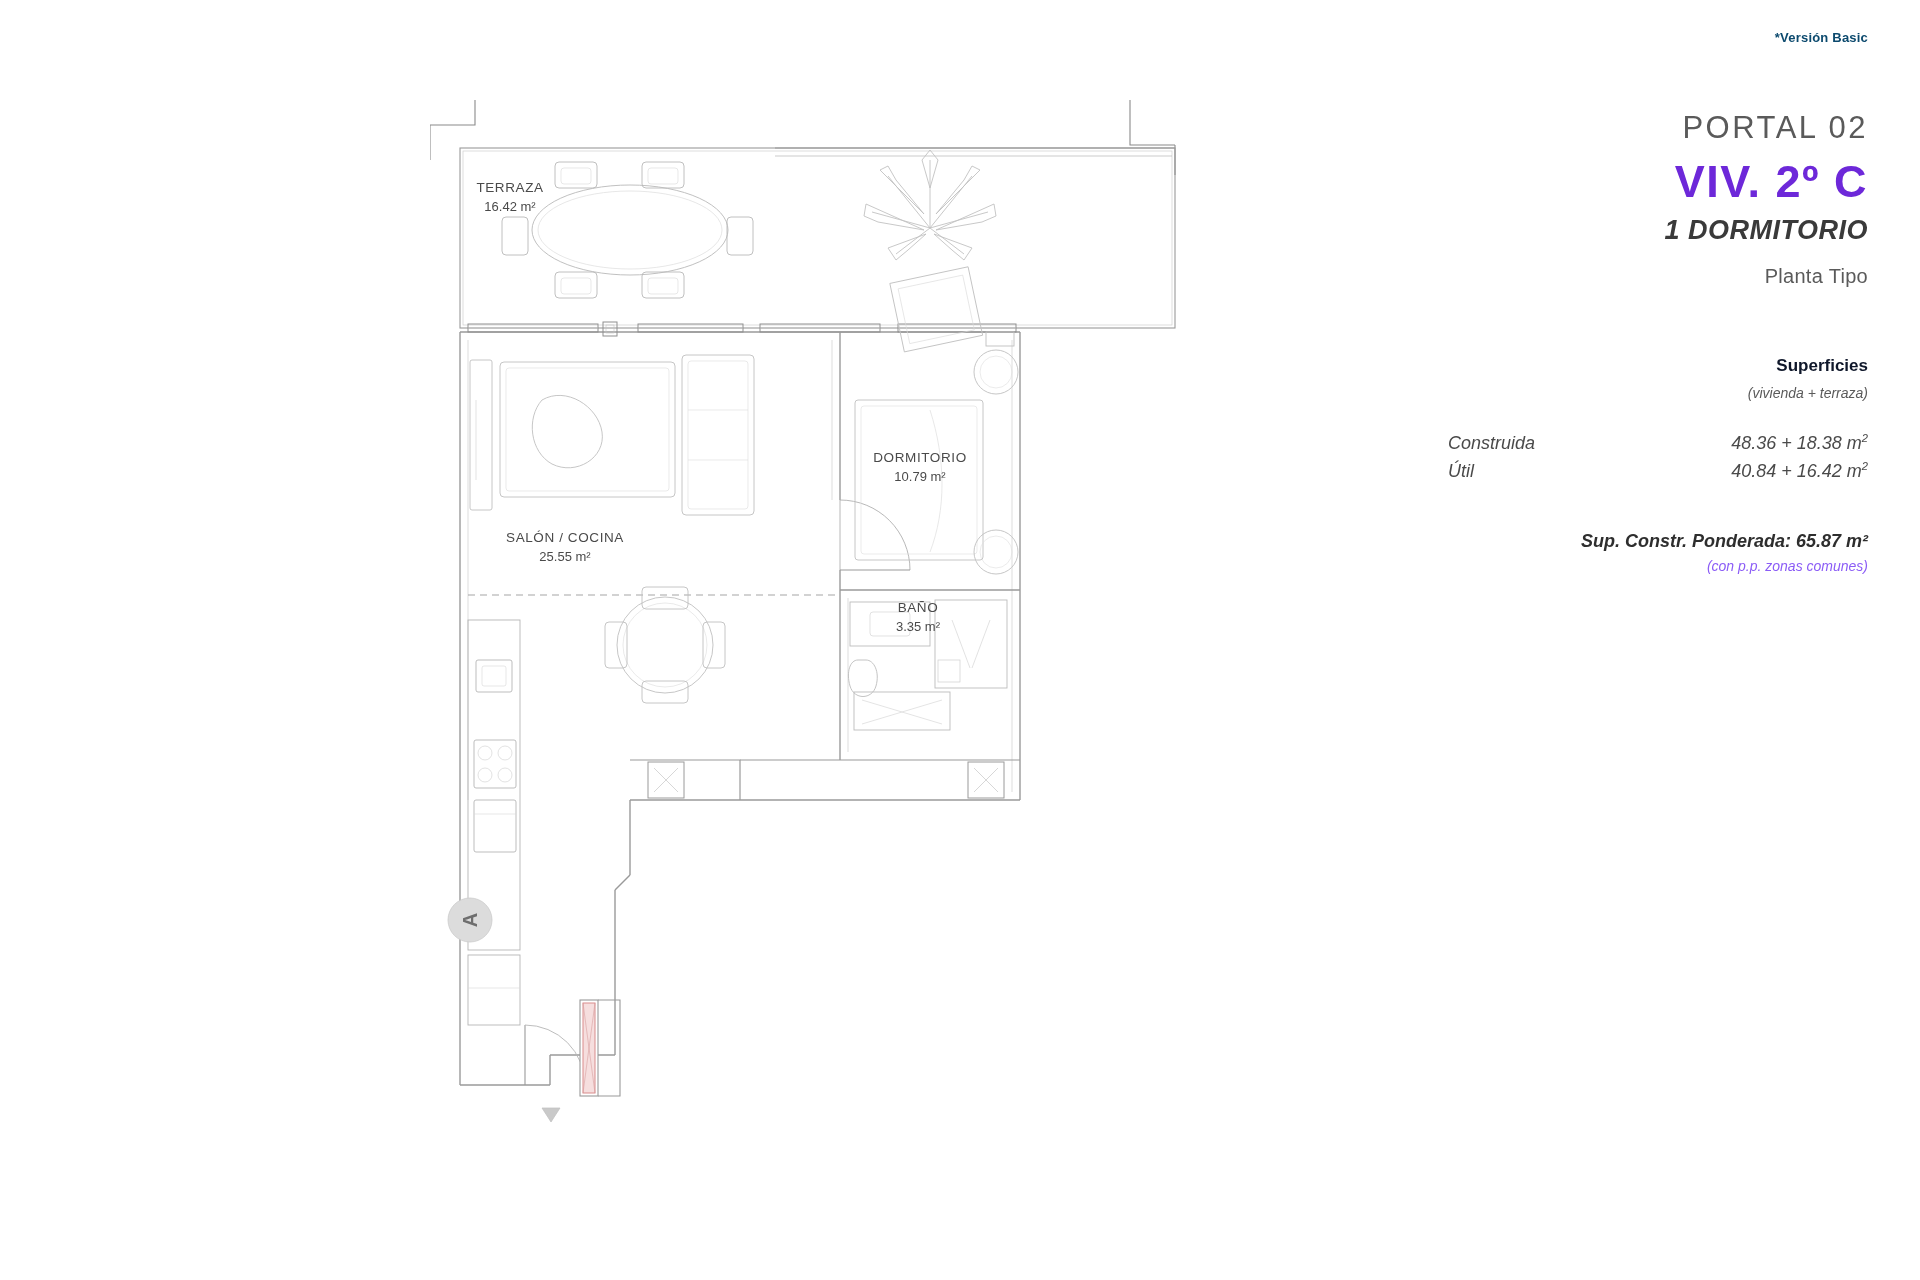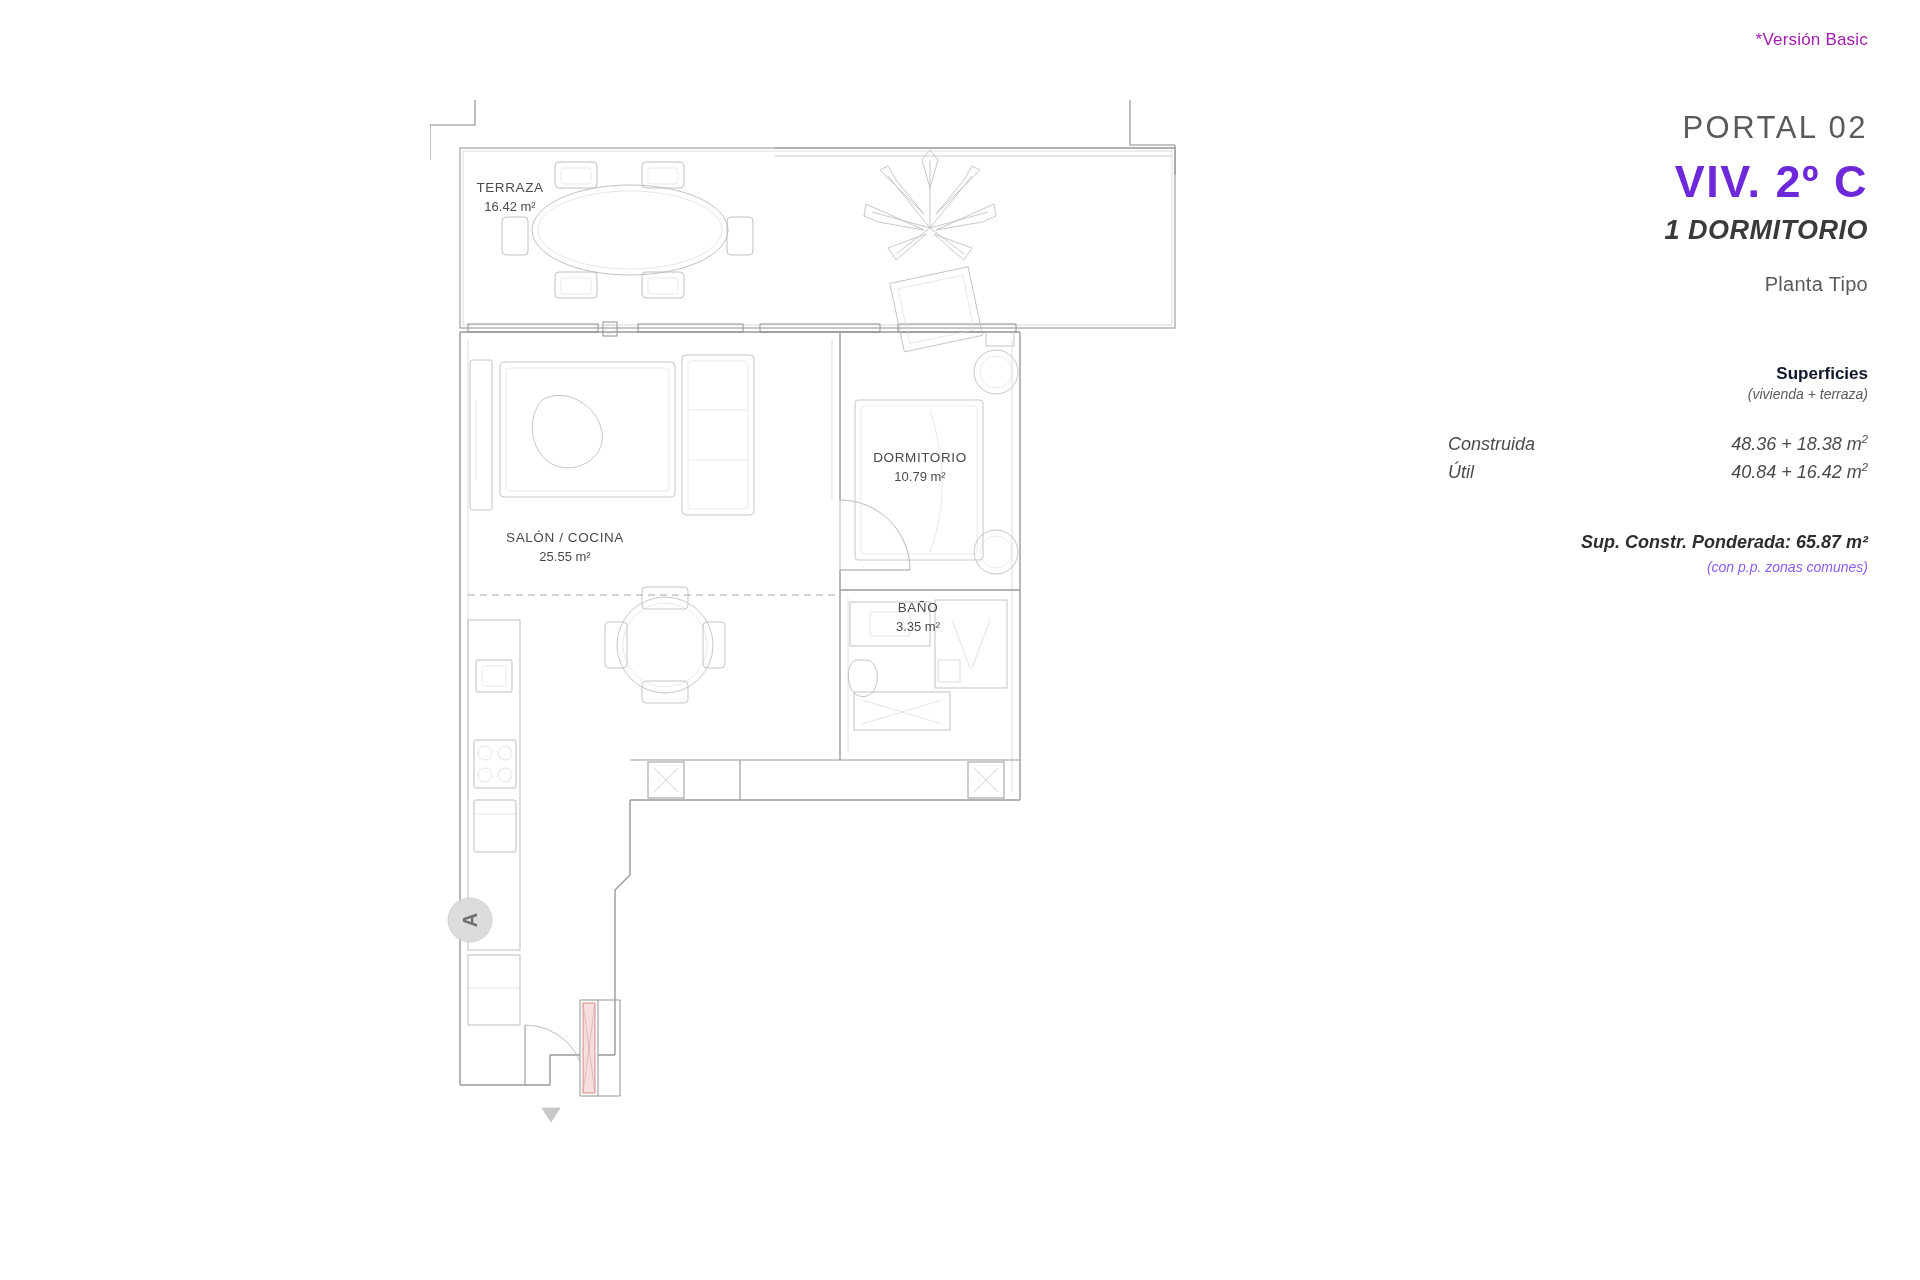--- a/index.html
+++ b/index.html
@@ -14,23 +14,23 @@
     font-family: "Liberation Sans", sans-serif;
     color: #4a4a4a;
     overflow: hidden;
   }
 
   
   .version-note {
     position: absolute;
     top: 30px;
     right: 52px;
-    font-size: 17px;
-    font-weight: normal;
-    color: #a21caf;
+    font-size: 13px;
+    font-weight: bold;
+    color: #0c4a6e;
     letter-spacing: .2px;
   }
 
   
   .info-panel {
     position: absolute;
     top: 110px;
     right: 52px;
     width: 420px;
     text-align: right;
@@ -53,35 +53,35 @@
     font-size: 27px;
     font-style: italic;
     font-weight: bold;
     color: #3a3a3a;
     margin-top: 10px;
     letter-spacing: .5px;
   }
   .planta {
     font-size: 20px;
     color: #5a5a5a;
-    margin-top: 27px;
+    margin-top: 19px;
     letter-spacing: .3px;
   }
 
   .superficies-title {
     margin-top: 68px;
     font-size: 17px;
     font-weight: bold;
     color: #0f172a;
   }
   .superficies-sub {
     font-size: 14px;
     font-style: italic;
     color: #5a5a5a;
-    margin-top: 2px;
+    margin-top: 9px;
   }
 
   .area-table {
     margin-top: 28px;
     width: 100%;
     border-collapse: collapse;
   }
   .area-table td {
     font-size: 18px;
     font-style: italic;

